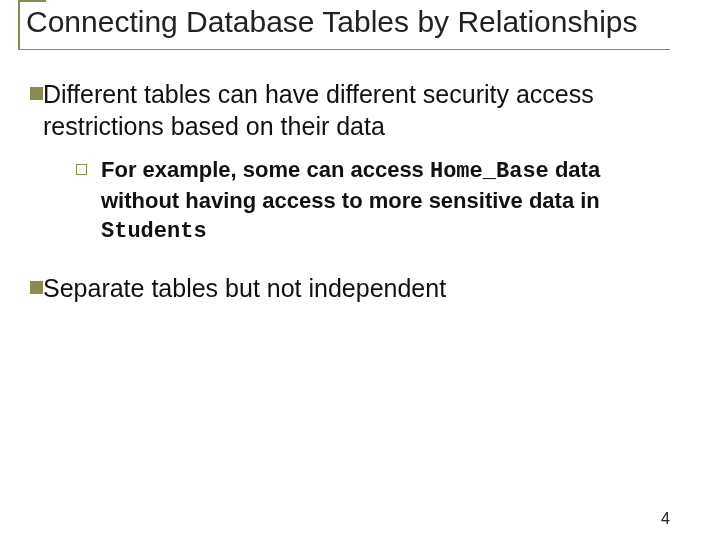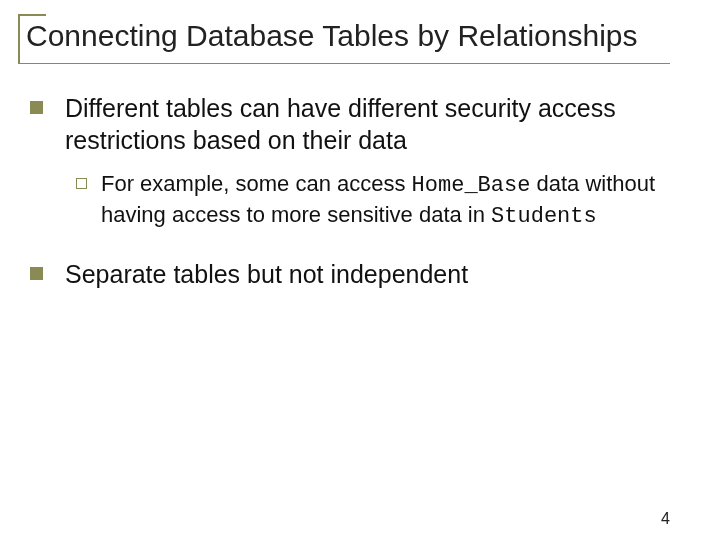--- a/index.html
+++ b/index.html
@@ -7,21 +7,21 @@
   body {
     font-family: Arial, Helvetica, sans-serif;
     background: #fff;
     position: relative;
     padding: 0;
   }
   .slide {
     width: 688px;
     height: 540px;
     position: relative;
-    padding: 14px 18px 0 18px;
+    padding: 0 18px 0 18px;
   }
   .title-wrap {
     border-bottom: 1.5px solid #8a8a55;
     padding: 4px 0 10px 4px;
     margin-bottom: 28px;
     position: relative;
   }
   .title-wrap::before {
     content: "";
     position: absolute;
@@ -40,21 +40,21 @@
     line-height: 1.18;
     color: #222;
     font-weight: 400;
     padding-left: 4px;
   }
   .content {
     padding: 0 8px 0 12px;
   }
   .bullet-l1 {
     display: flex;
-    gap: 22px;
+    gap: 0;
     margin: 0 0 14px 0;
   }
   .bullet-l1 .mark {
     width: 13px; height: 13px;
     background: #8a8a55;
     flex: 0 0 auto;
     margin-top: 9px;
   }
   .bullet-l1 .txt {
     font-size: 25px;
@@ -70,20 +70,21 @@
     width: 11px; height: 11px;
     border: 1.5px solid #8a8a55;
     flex: 0 0 auto;
     margin-top: 8px;
     background: #fff;
   }
   .bullet-l2 .txt {
     font-size: 22px;
     line-height: 1.3;
     color: #111;
+    font-weight: bold;
   }
   .mono {
     font-family: "Courier New", Courier, monospace;
   }
   .pagenum {
     position: absolute;
     right: 18px;
     bottom: 12px;
     font-size: 16px;
     color: #222;

